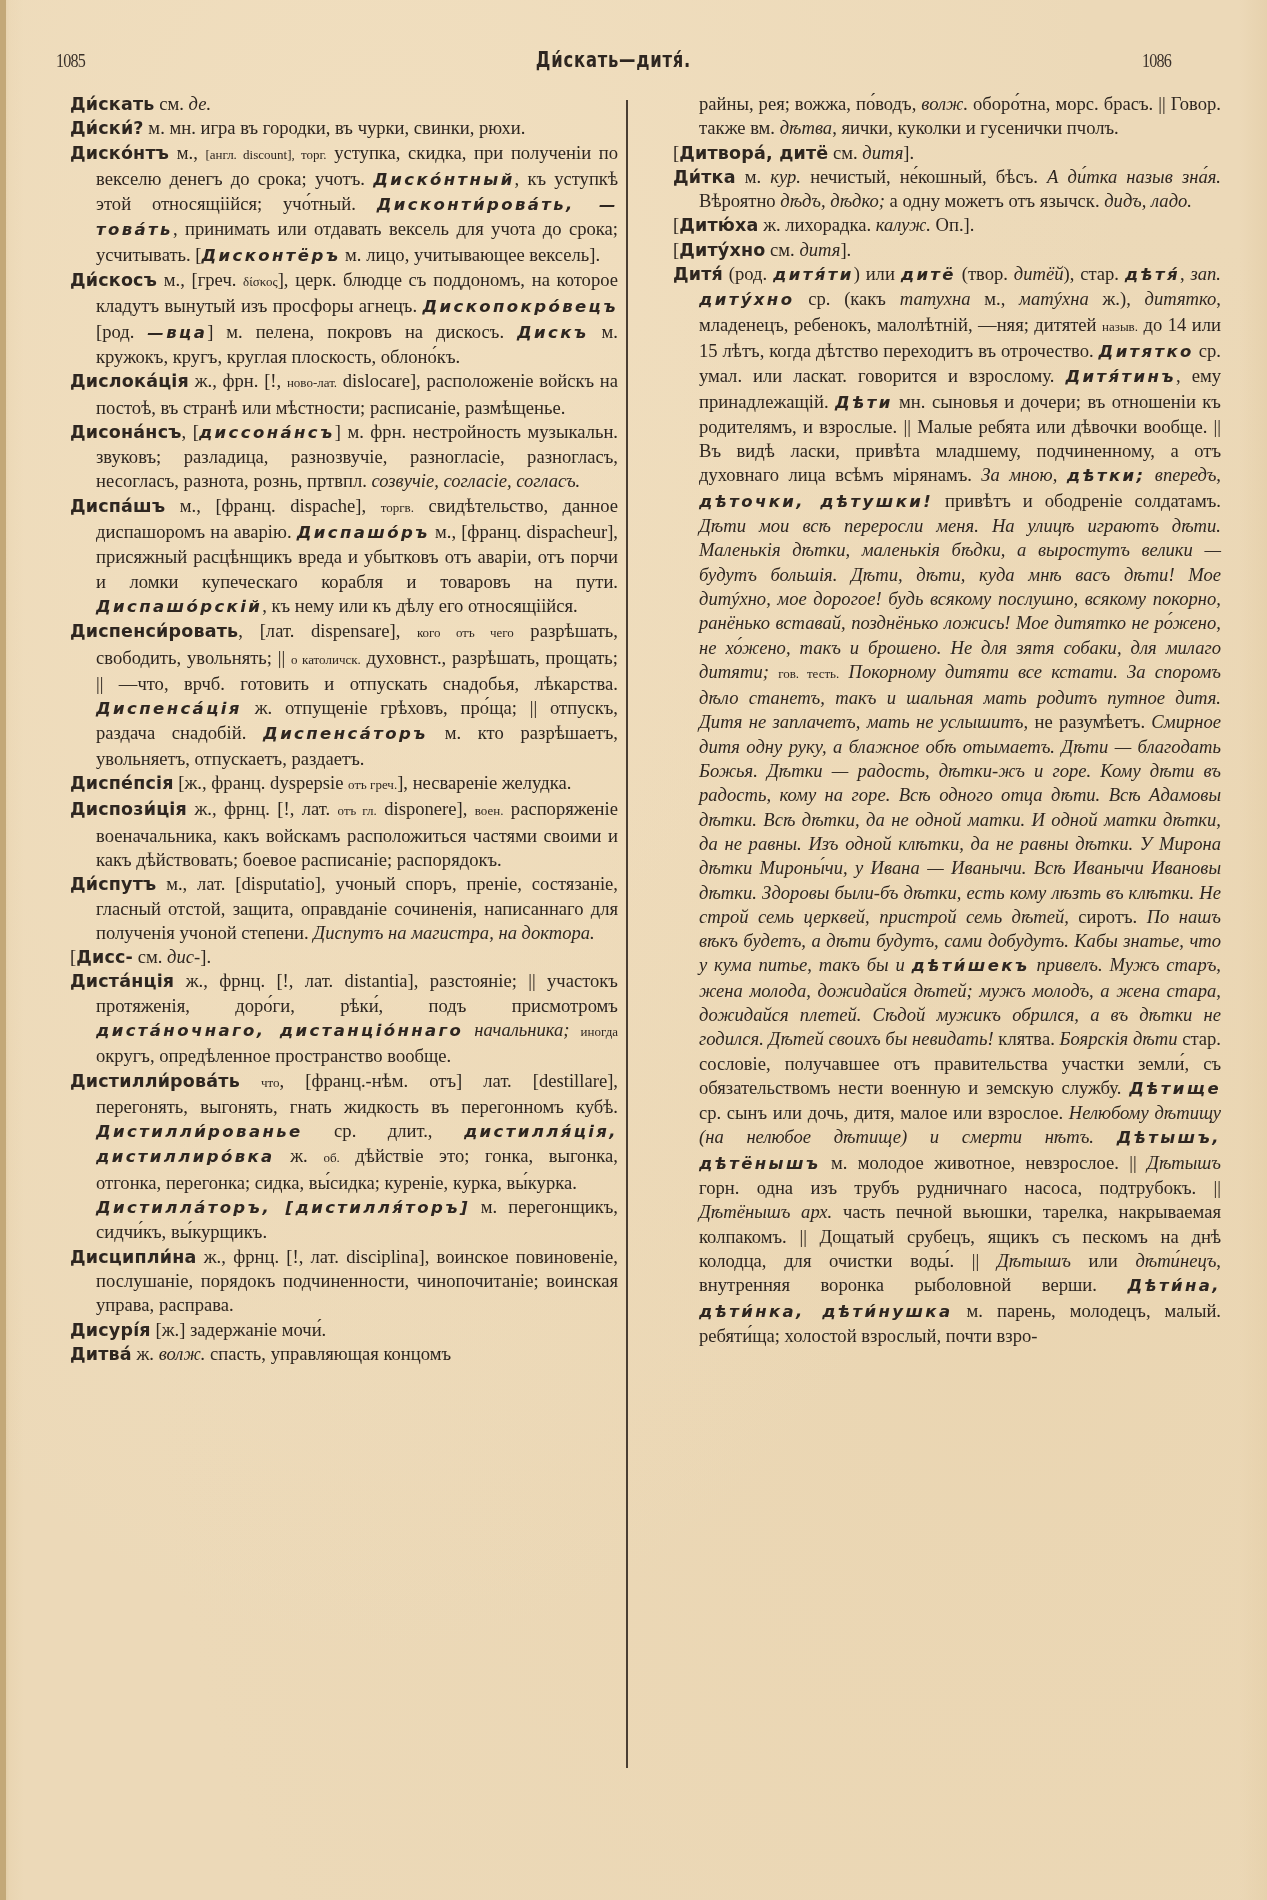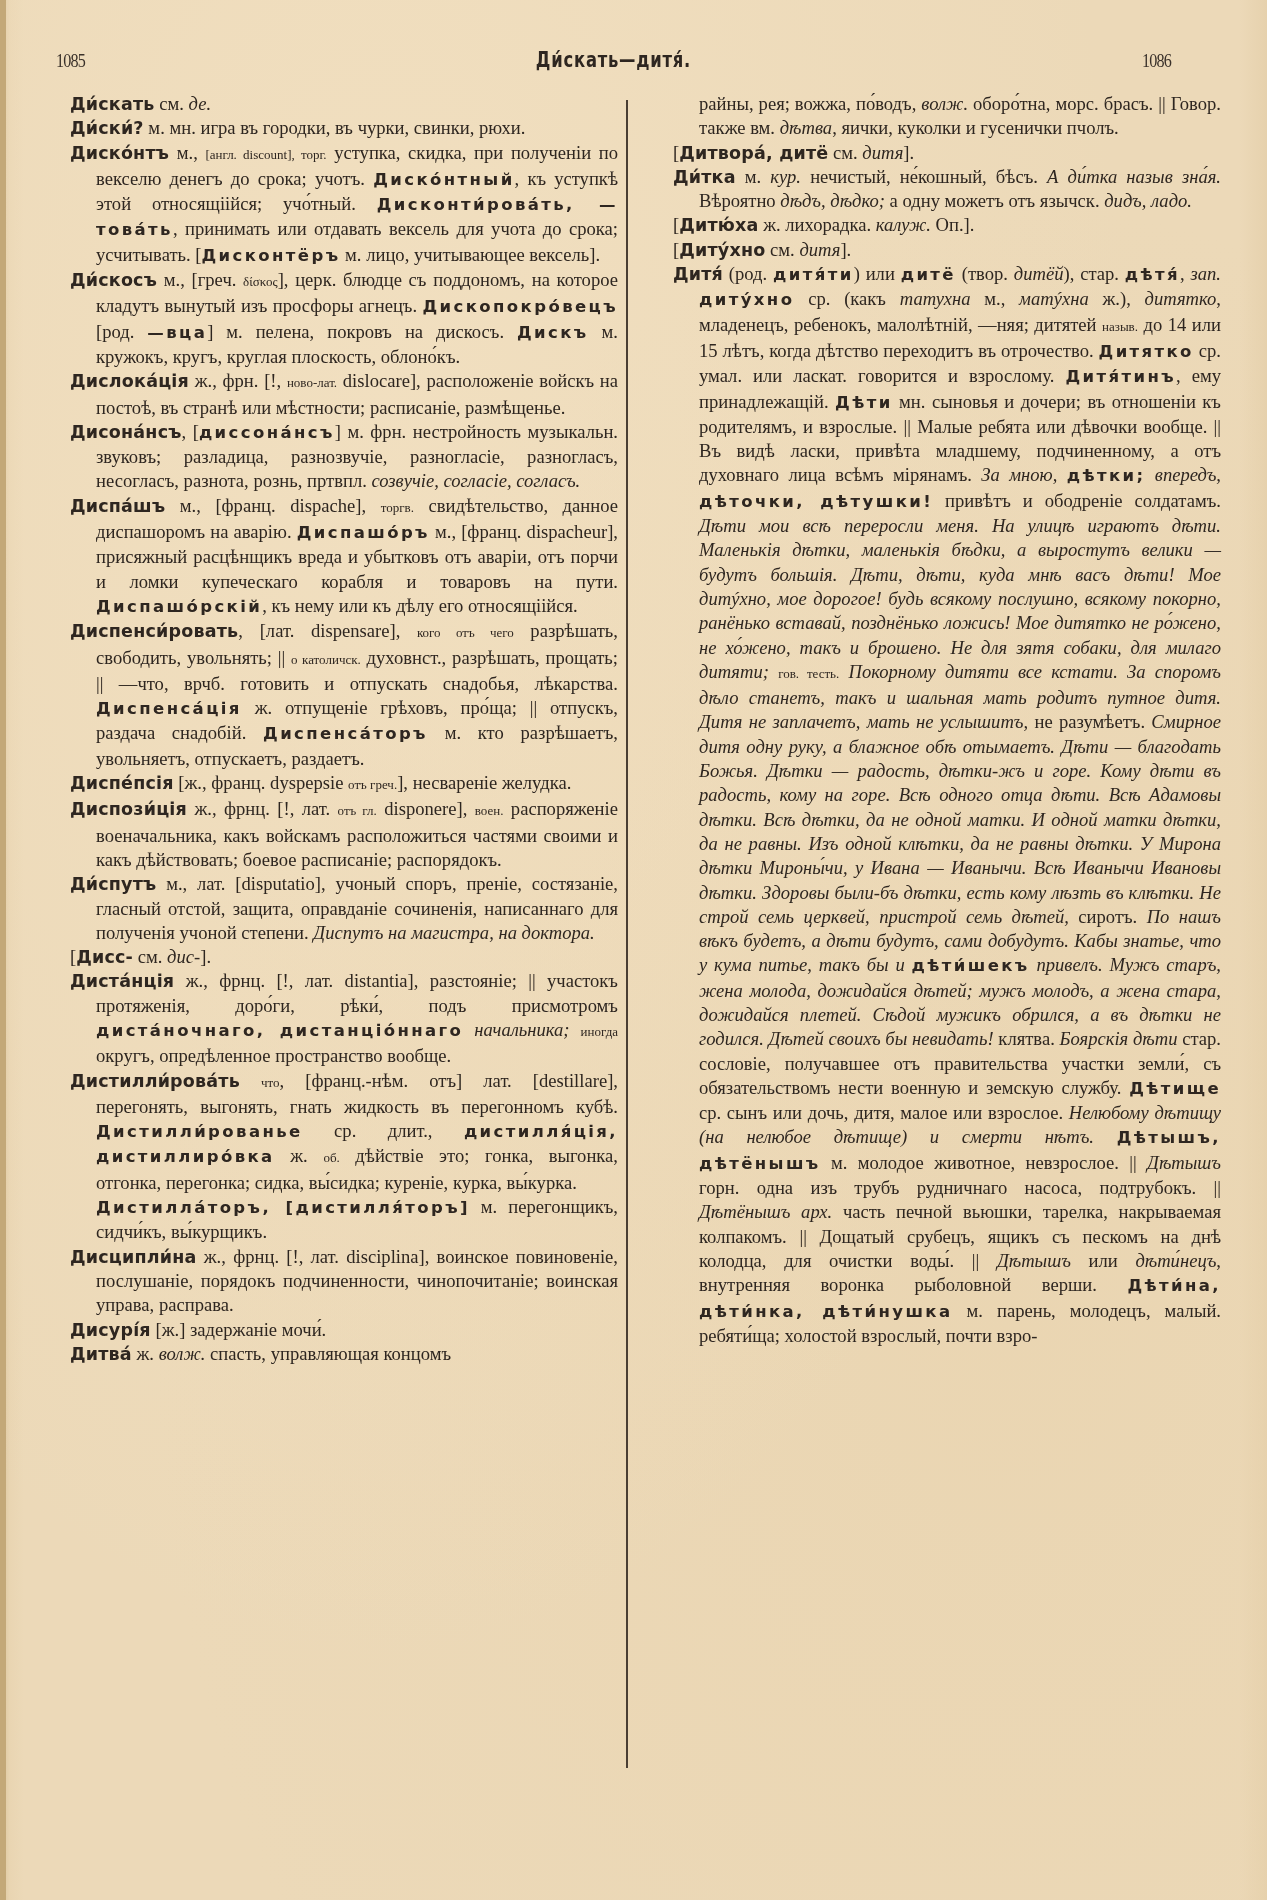--- a/index.html
+++ b/index.html
@@ -24,21 +24,21 @@
     position: absolute; top: 92px; width: 548px;
     font-size: 18.6px; line-height: 24.3px;
     text-align: justify;
   }
   .col.left { left: 70px; }
   .col.right { left: 673px; top: 92px; }
   .divider { position: absolute; left: 626px; top: 100px; width: 1.5px; height: 1668px; background: #4a3e33; }
   .entry { margin: 0; padding-left: 26px; text-indent: -26px; }
   .entry.cont { padding-left: 26px; text-indent: 0; }
   .hw { font-family: "DejaVu Sans", sans-serif; font-weight: bold; font-size: 17.5px; letter-spacing: 0.2px; }
-  .sp { font-family: "DejaVu Sans", sans-serif; font-weight: bold; font-size: 16.5px; letter-spacing: 2.4px; }
+  .sp { font-family: "DejaVu Sans", sans-serif; font-weight: bold; font-size: 16.5px; letter-spacing: 2.4px; font-style: italic; }
   .it { font-style: italic; }
   .sm { font-size: 13px; }
   .txt { }
 </style>
 </head>
 <body>
 
 <div class="spine"></div>
 
 <div class="header">

